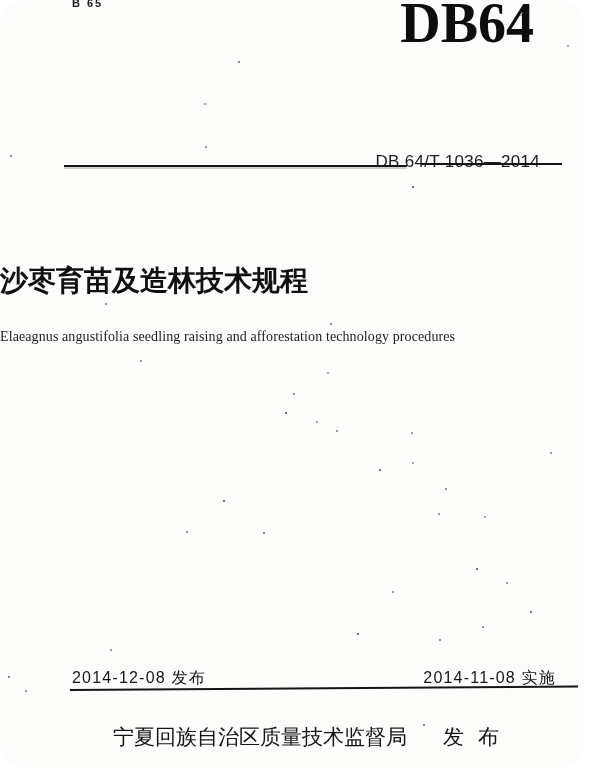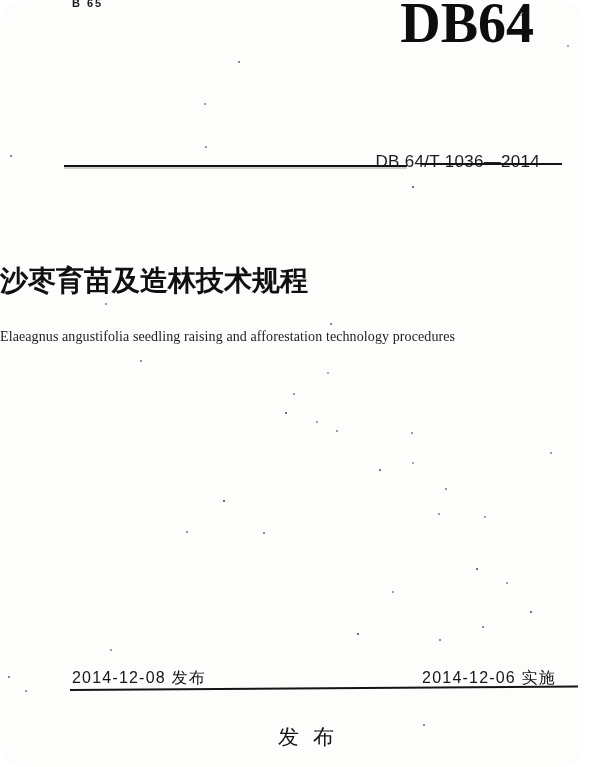--- a/index.html
+++ b/index.html
@@ -63,24 +63,25 @@
 
   <div class="rule rule-a"></div>
   <div class="rule rule-b"></div>
 
   <h1 class="abs title-zh">沙枣育苗及造林技术规程</h1>
 
   <div class="abs title-en">Elaeagnus angustifolia seedling raising and afforestation technology procedures</div>
 
   <div class="abs dates">
     <span>2014-12-08 发布</span>
-    <span>2014-12-06 实施</span>
+    <span>2014-11-08 实施</span>
   </div>
 
   <div class="rule rule-bottom"></div>
 
   <div class="abs footer">
+    <span>宁夏回族自治区质量技术监督局</span>
     <span class="publish">发 布</span>
   </div>
 
   <div class="speckles"></div>
 
 </div>
 
 </body></html>

